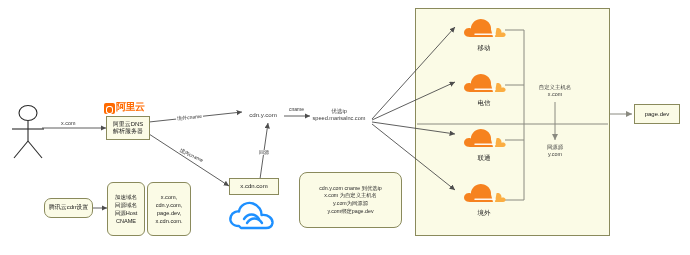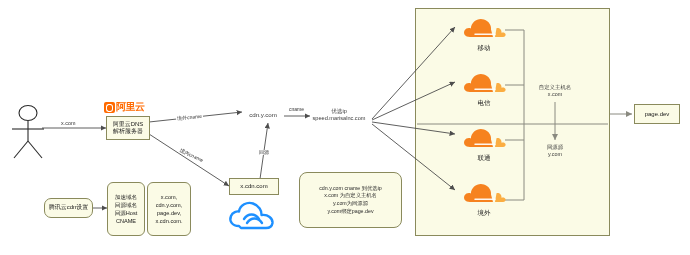--- a/index.html
+++ b/index.html
@@ -110,21 +110,21 @@
   </svg>
 
   <svg class="node" style="left:8px;top:104px;width:40px;height:56px;" viewBox="0 0 40 56">
     <ellipse cx="20" cy="9" rx="9" ry="7.5" fill="none" stroke="#2a2a2a" stroke-width="1.1"></ellipse>
     <line x1="20" y1="17" x2="20" y2="37" stroke="#2a2a2a" stroke-width="1.1"></line>
     <line x1="4" y1="25" x2="36" y2="25" stroke="#2a2a2a" stroke-width="1.1"></line>
     <line x1="20" y1="37" x2="6" y2="54" stroke="#2a2a2a" stroke-width="1.1"></line>
     <line x1="20" y1="37" x2="34" y2="54" stroke="#2a2a2a" stroke-width="1.1"></line>
   </svg>
 
-  <div class="alilogo" style="left:104px;top:100px;">
+  <div class="alilogo" style="left:104px;top:100px;align-items:flex-end;">
     <span class="alimark"></span>
     <span class="alitext">阿里云</span>
   </div>
 
   <div class="node boxnode" style="left:106px;top:116px;width:44px;height:24px;font-size:6px;">
     <span>阿里云DNS</span>
     <span>解析服务器</span>
   </div>
 
   <div class="node roundnode" style="left:44px;top:198px;width:49px;height:20px;font-size:6px;">

